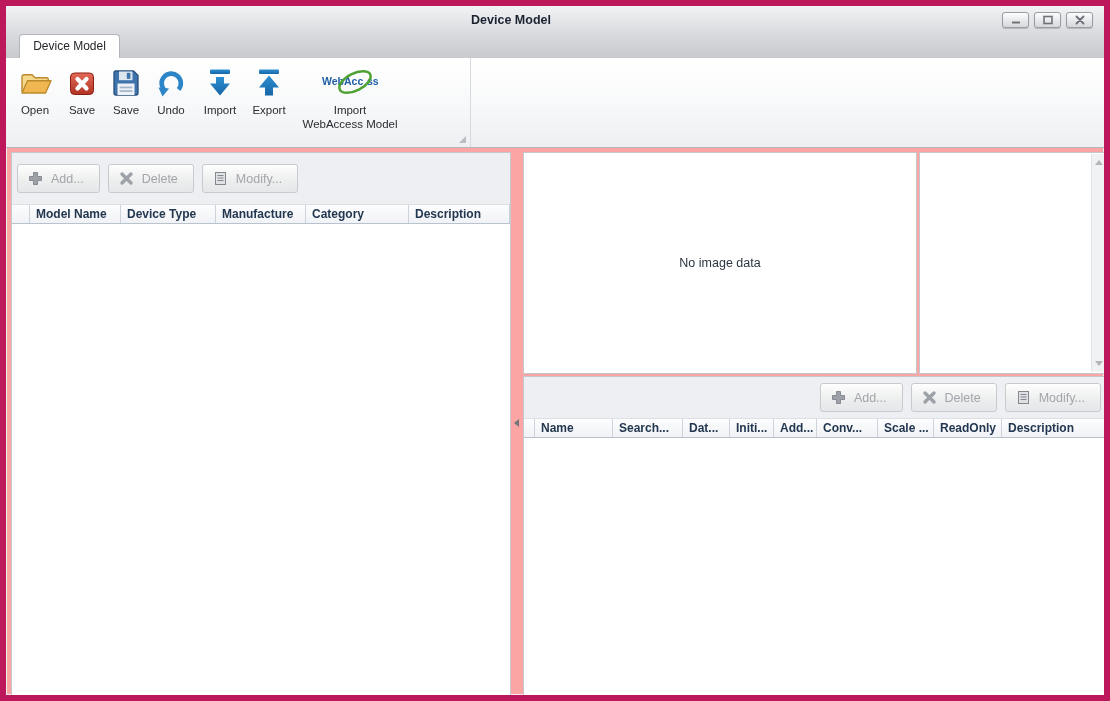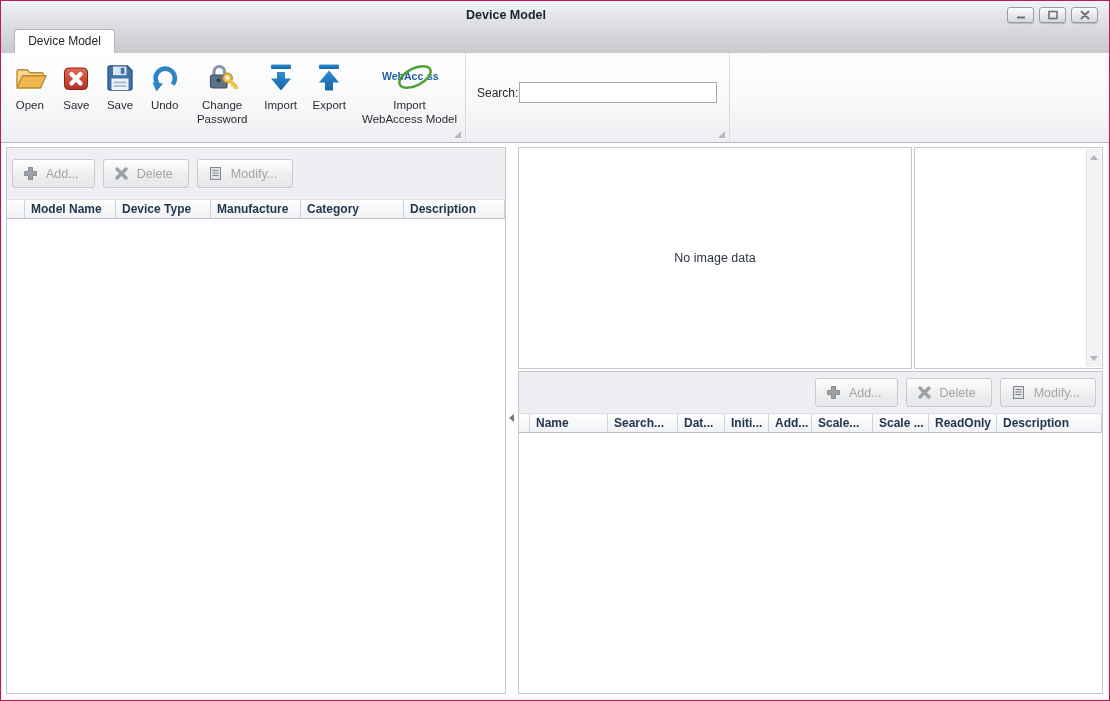--- a/index.html
+++ b/index.html
@@ -1,21 +1,21 @@
 <!DOCTYPE html>
 <html><head>
 <meta charset="utf-8">
 <style>
   * { margin:0; padding:0; box-sizing:border-box; }
   html,body { background:#9aa0a6; }
   body { font-family:"Liberation Sans", sans-serif; }
 
   .window{
     position:relative; width:1110px; height:701px;
-    border:1px solid #be185d; background:#ffffff;
+    border:6px solid #be185d; background:#fca5a5;
     box-shadow: inset 0 0 0 1px #eceef0;
     overflow:hidden;
   }
 
   
   .titlebar{
     position:absolute; top:0; left:0; right:0; height:52px;
     background:linear-gradient(180deg,#f2f3f5 0%,#dcdee1 45%,#c7c9cd 100%);
     border-bottom:0;
   }
@@ -206,35 +206,20 @@
       <div class="tbbtn w-undo">
         <span class="tbicon">
           <svg width="34" height="32" viewBox="0 0 34 32">
             <path d="M11 23.5 A 9.6 9.6 0 1 1 24.5 22.5" fill="none" stroke="#2b85c6" stroke-width="4.6"></path>
             <polygon points="4.5,20.5 15,21.5 8.5,29.5" fill="#2b85c6"></polygon>
           </svg>
         </span>
         <span class="tblabel">Undo</span>
       </div>
 
-      <div class="tbbtn w-pwd">
-        <span class="tbicon">
-          <svg width="34" height="32" viewBox="0 0 34 32">
-            <path d="M9 14 v-4.2 a5.3 5.3 0 0 1 10.6 0 V14" fill="none" stroke="#8496a9" stroke-width="3.2"></path>
-            <rect x="5.5" y="13" width="16.5" height="13" rx="2" fill="#5c7288" stroke="#3e5266" stroke-width="1.2"></rect>
-            <circle cx="13.5" cy="18.5" r="2" fill="#2c3d4e"></circle>
-            <circle cx="22.5" cy="16" r="4.8" fill="#eec257" stroke="#b88b1e" stroke-width="1.3"></circle>
-            <circle cx="22.5" cy="16" r="1.9" fill="#f7f8f9"></circle>
-            <path d="M25.6 19.5 l6 6" stroke="#eec257" stroke-width="3.4" stroke-linecap="round"></path>
-            <path d="M28.9 25.6 l2.4-2.4 M26.6 23.3 l2.4-2.4" stroke="#eec257" stroke-width="2.2" stroke-linecap="round"></path>
-          </svg>
-        </span>
-        <span class="tblabel">Change
-Password</span>
-      </div>
 
       <div class="tbbtn w-import">
         <span class="tbicon">
           <svg width="32" height="34" viewBox="0 0 32 34">
             <defs>
                 <linearGradient id="gblu" x1="0" y1="0" x2="0" y2="1">
               <stop offset="0" stop-color="#2e8fd2"></stop>
                   <stop offset="1" stop-color="#1565a5"></stop>
             </linearGradient>
               </defs>
@@ -263,25 +248,20 @@
             <ellipse cx="36" cy="16" rx="17" ry="8.5" fill="none" stroke="#4ea233" stroke-width="2.5" transform="rotate(-27 36 16)"></ellipse>
           </svg>
         </span>
         <span class="tblabel">Import
 WebAccess Model</span>
       </div>
 
       <div class="grip"></div>
     </div>
 
-    <div class="rgroup rgroup2">
-      <span class="search-label">Search:</span>
-      <input class="search-input" type="text" value="" style="">
-      <div class="grip"></div>
-    </div>
   </div>
 
   <div class="panel left-panel">
     <div class="panel-toolbar">
       <button class="pbtn">
         <svg width="15" height="15" viewBox="0 0 15 15">
             <path d="M5.5 1.5 h4 v4 h4 v4 h-4 v4 h-4 v-4 h-4 v-4 h4 z" fill="#9da1a8" stroke="#878b92" stroke-width="1" stroke-linejoin="round"></path>
           </svg>
         <span>Add...</span>
       </button>
@@ -344,21 +324,21 @@
         <span>Modify...</span>
       </button>
     </div>
     <div class="thead">
       <div class="th sel rc0"></div>
       <div class="th rc1">Name</div>
       <div class="th rc2">Search...</div>
       <div class="th rc3">Dat...</div>
       <div class="th rc4">Initi...</div>
       <div class="th rc5">Add...</div>
-      <div class="th rc6">Scale...</div>
+      <div class="th rc6">Conv...</div>
       <div class="th rc7">Scale ...</div>
       <div class="th rc8">ReadOnly</div>
       <div class="th rc9">Description</div>
     </div>
     <div class="tbody"></div>
   </div>
 
 </div>
 
 </body></html>

